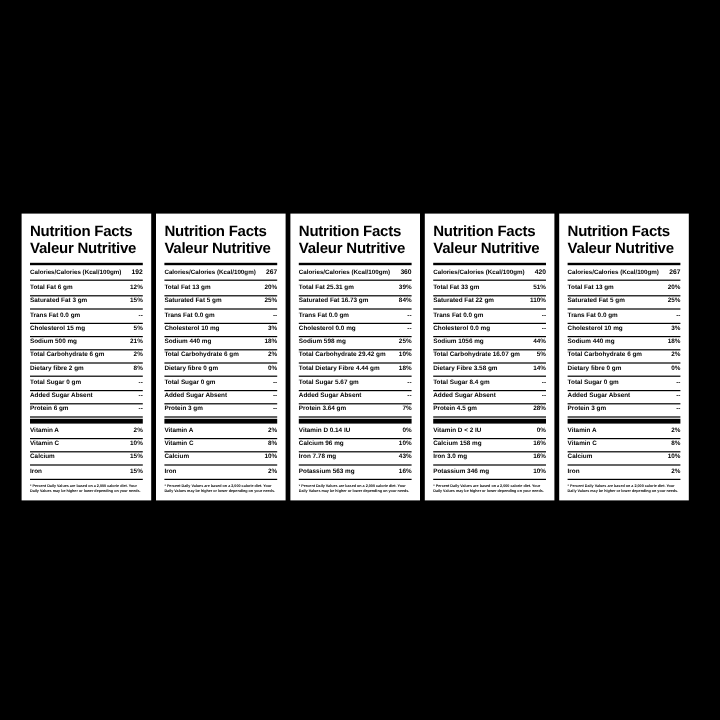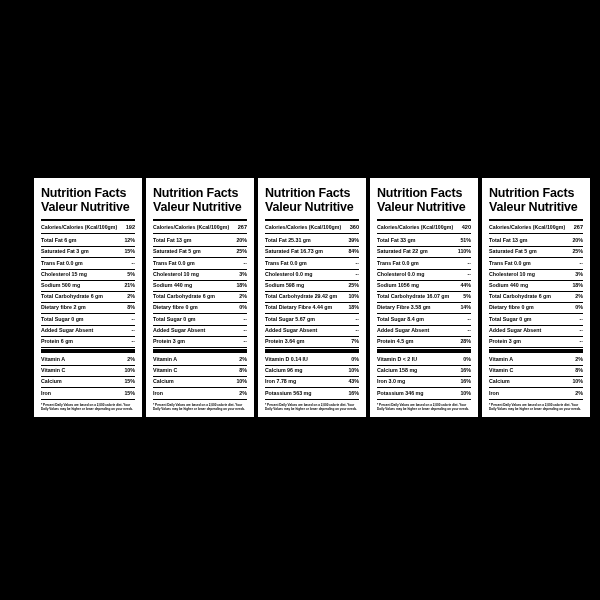--- a/index.html
+++ b/index.html
@@ -14,21 +14,20 @@
     font-family: "Liberation Sans", sans-serif;
   }
   #labels-row {
     position: absolute;
     top: 178px;
     left: 18px;
     width: 564px;
     display: flex;
     flex-direction: row;
     gap: 4px;
-    margin-left: 16px;
   }
   .label-panel {
     background: #ffffff;
     color: #000000;
     width: 108px;
     box-sizing: border-box;
     padding: 8px 7px 6px 7px;
     display: flex;
     flex-direction: column;
   }

